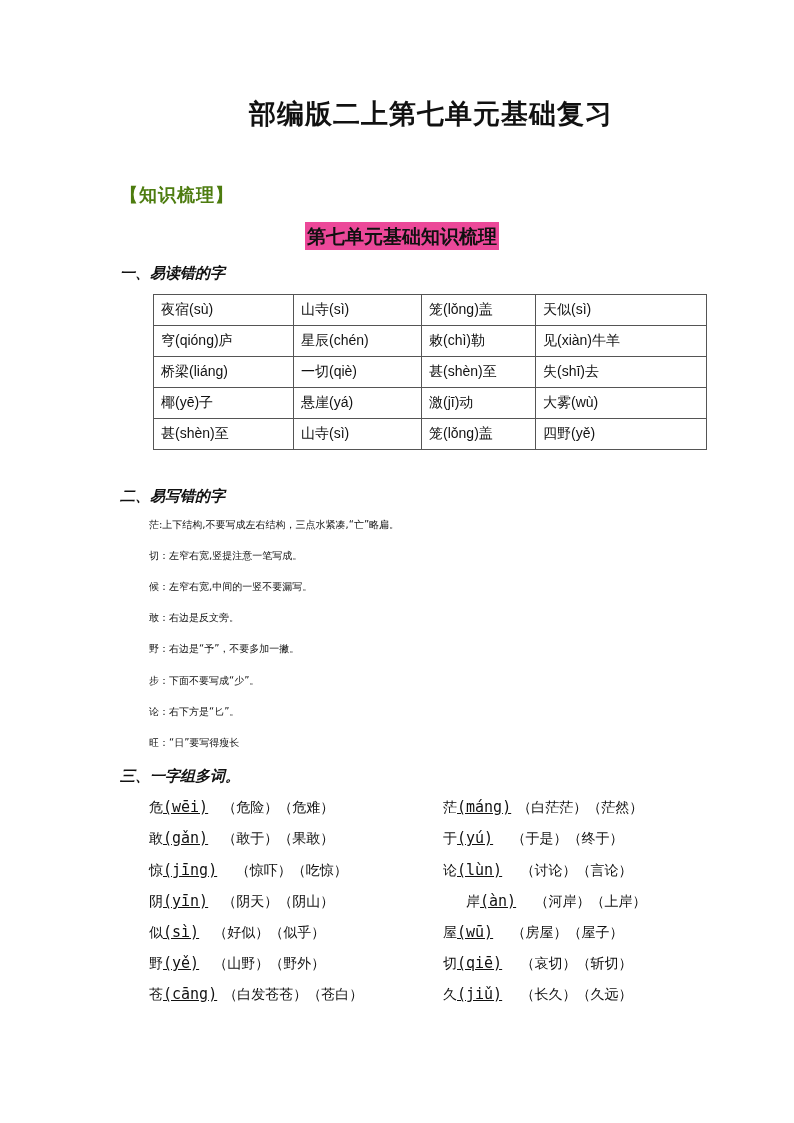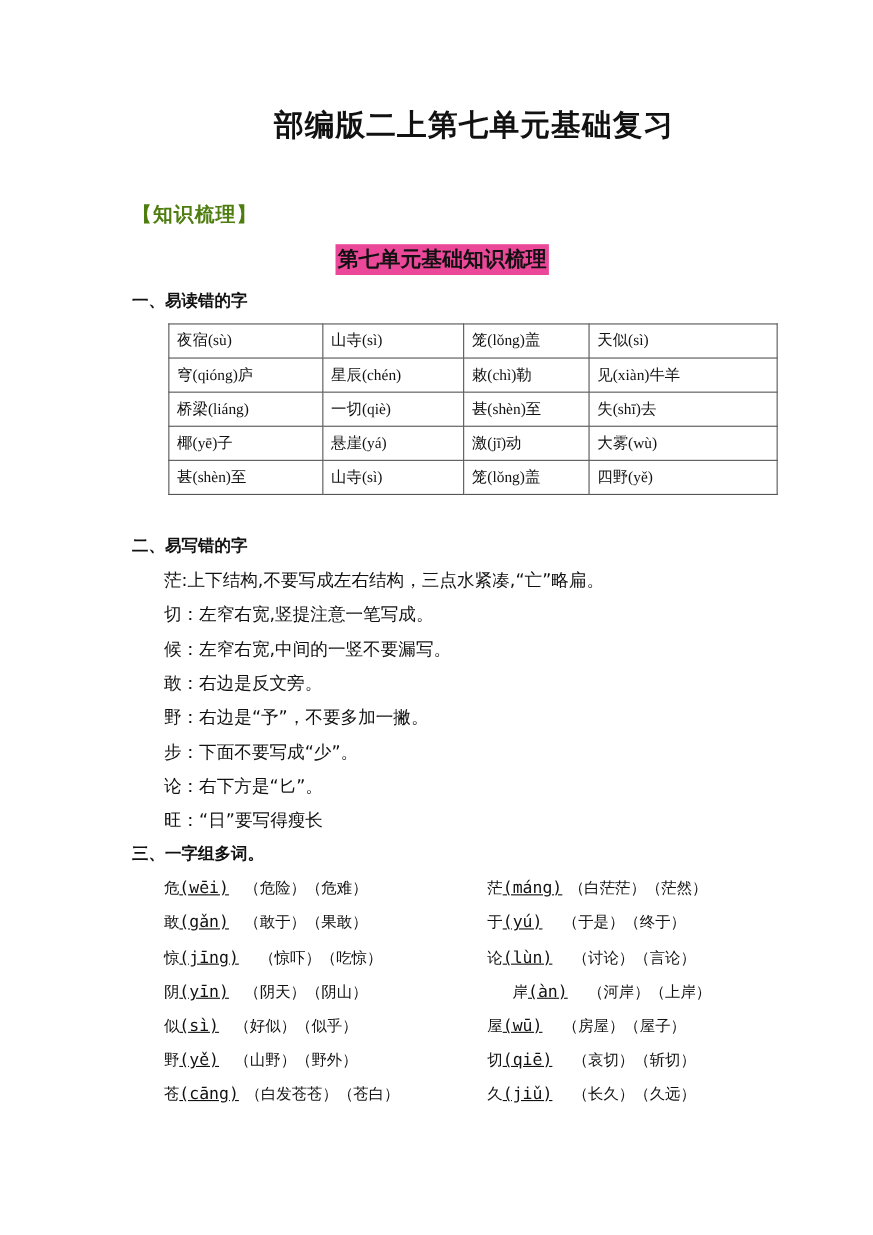--- a/index.html
+++ b/index.html
@@ -5,27 +5,27 @@
   html, body { margin: 0; padding: 0; background: #ffffff; }
   body { width: 794px; height: 1123px; position: relative; overflow: hidden;
          font-family: "DejaVu Sans", sans-serif; color: #111; }
   .abs { position: absolute; white-space: nowrap; }
   .title { left: 0; width: 794px; top: 96px; text-align: center; font-size: 27px; font-weight: bold;
            font-family: "DejaVu Serif", serif; letter-spacing: 1px; padding-left: 68px; box-sizing: border-box; }
   .bracket-head { left: 120px; top: 183px; font-size: 18px; font-weight: bold; color: #4d7c0f;
                   font-family: "DejaVu Serif", serif; letter-spacing: 1px; }
   .sub-title { left: 305px; top: 222px; height: 28px; line-height: 28px; background: #ec4899;
                font-size: 19px; font-weight: bold; padding: 0 2px; font-family: "DejaVu Serif", serif; }
-  .sec { left: 120px; font-size: 15px; font-weight: bold; font-family: "DejaVu Serif", serif; }
+  .sec { left: 120px; font-size: 15px; font-weight: bold; font-family: "DejaVu Serif", serif; font-style: italic; }
   table.words { position: absolute; left: 153px; top: 294px; border-collapse: collapse;
-                font-size: 14px; font-family: Liberation Serif, serif; }
+                font-size: 14px; font-family: Liberation Sans, sans-serif; }
   table.words td { border: 1px solid #555; height: 31px; padding: 0 0 0 7px; vertical-align: middle;
                    box-sizing: border-box; }
   .c1 { width: 140px; } .c2 { width: 128px; } .c3 { width: 114px; } .c4 { width: 171px; }
-  .note { left: 149px; font-size: 16px; text-align: center; }
+  .note { left: 149px; font-size: 10px; text-align: center; }
   .grp-row { position: absolute; font-size: 14px; white-space: nowrap; }
   .py { font-family: "DejaVu Sans Mono", monospace; font-size: 15px; text-decoration: underline; }
   .words-part { margin-left: 14px; }
 </style>
 </head>
 <body>
 
 <div class="abs title">部编版二上第七单元基础复习</div>
 <div class="abs bracket-head">【知识梳理】</div>
 <div class="abs sub-title">第七单元基础知识梳理</div>

